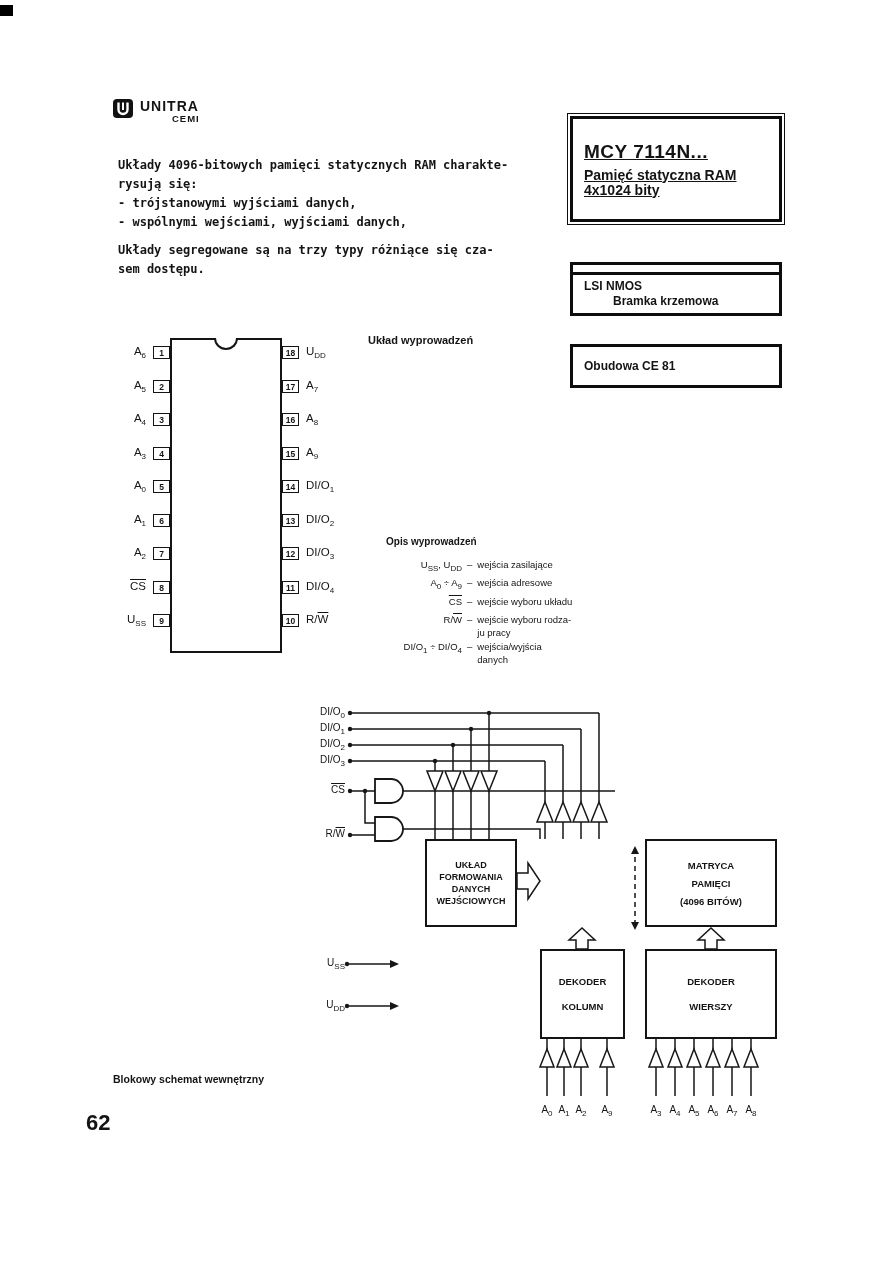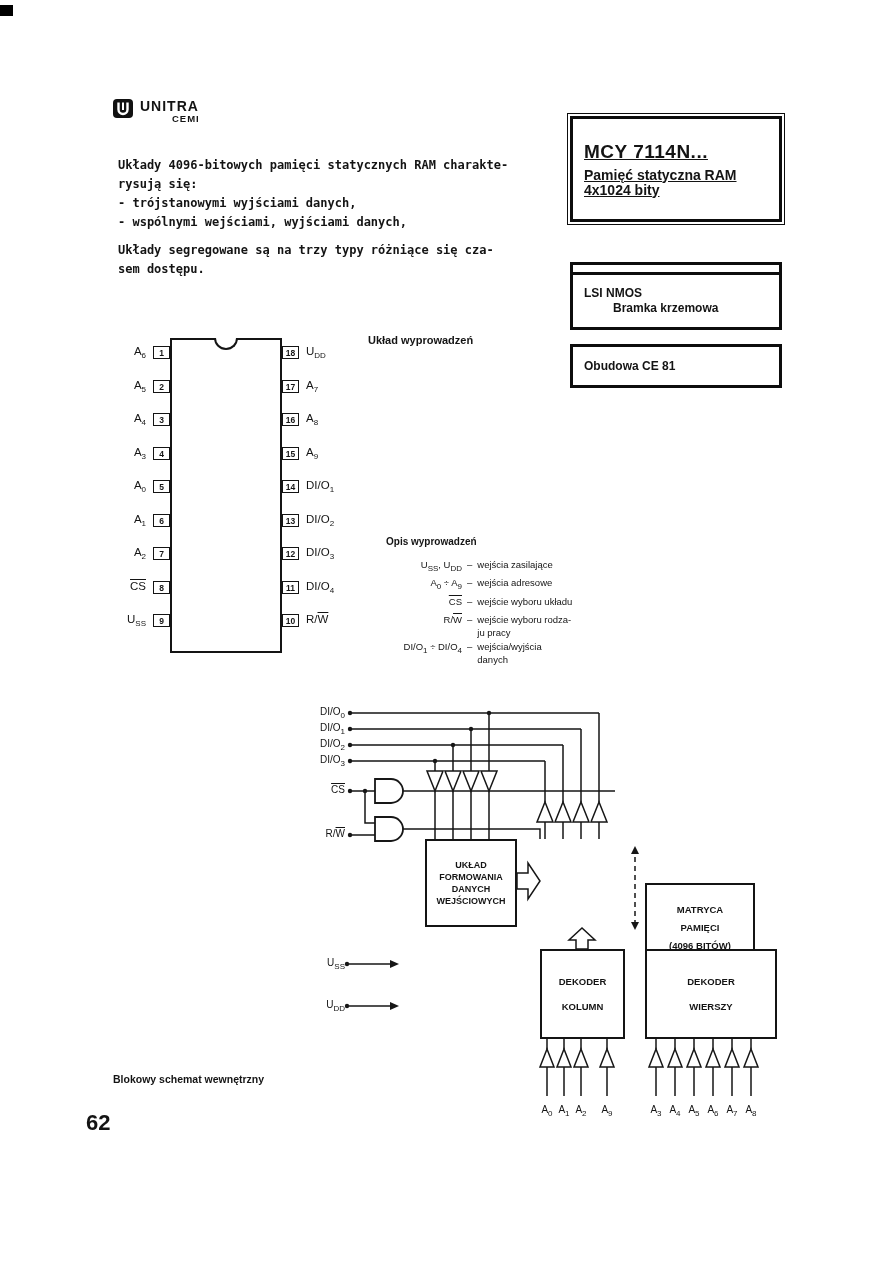--- a/index.html
+++ b/index.html
@@ -86,21 +86,21 @@
   </div>
 
   <div class="hbox dbl" style="top:116px;height:106px;text-decoration:underline;">
     <div class="hbox-title">MCY 7114N...</div>
     <div class="hbox-line">Pamięć statyczna RAM</div>
     <div class="hbox-line">4x1024 bity</div>
   </div>
   <div class="hbox" style="top:218px;height:38px;margin-top:44px;">
     <div class="hbox-line" style="font-size:12px;">Informacja wstępna</div>
   </div>
-  <div class="hbox" style="top:272px;height:58px;">
+  <div class="hbox" style="top:272px;height:44px;">
     <div class="hbox-line" style="font-size:12px;">LSI NMOS</div>
     <div class="hbox-line" style="font-size:12px;padding-left:29px;">Bramka krzemowa</div>
   </div>
   <div class="hbox" style="top:344px;height:44px;">
     <div class="hbox-line" style="font-size:12px;">Obudowa CE 81</div>
   </div>
 
   <div class="intro">
     <div>Układy 4096-bitowych pamięci statycznych RAM charakte-</div>
     <div>rysują się:</div>
@@ -329,21 +329,21 @@
     <div class="bd-sig" style="top:132px"><span>R/</span><span class="ov">W</span><sub></sub></div>
     <div class="bd-sig" style="top:261px"><span>U</span><span class="ov"></span><sub>SS</sub></div>
     <div class="bd-sig" style="top:303px"><span>U</span><span class="ov"></span><sub>DD</sub></div>
 
     <div class="bd-box" style="left:130px;top:143px;width:92px;height:88px;gap:2px;font-size:9px;">
       <div>UKŁAD</div>
       <div>FORMOWANIA</div>
       <div>DANYCH</div>
       <div>WEJŚCIOWYCH</div>
     </div>
-    <div class="bd-box" style="left:350px;top:143px;width:110px;height:88px;gap:7px;margin-top:44px;">
+    <div class="bd-box" style="left:350px;top:143px;width:132px;height:88px;gap:7px;">
       <div>MATRYCA</div>
       <div>PAMIĘCI</div>
       <div>(4096 BITÓW)</div>
     </div>
     <div class="bd-box" style="left:245px;top:253px;width:85px;height:90px;gap:14px;">
       <div>DEKODER</div>
       <div>KOLUMN</div>
     </div>
     <div class="bd-box" style="left:350px;top:253px;width:132px;height:90px;gap:14px;">
       <div>DEKODER</div>

